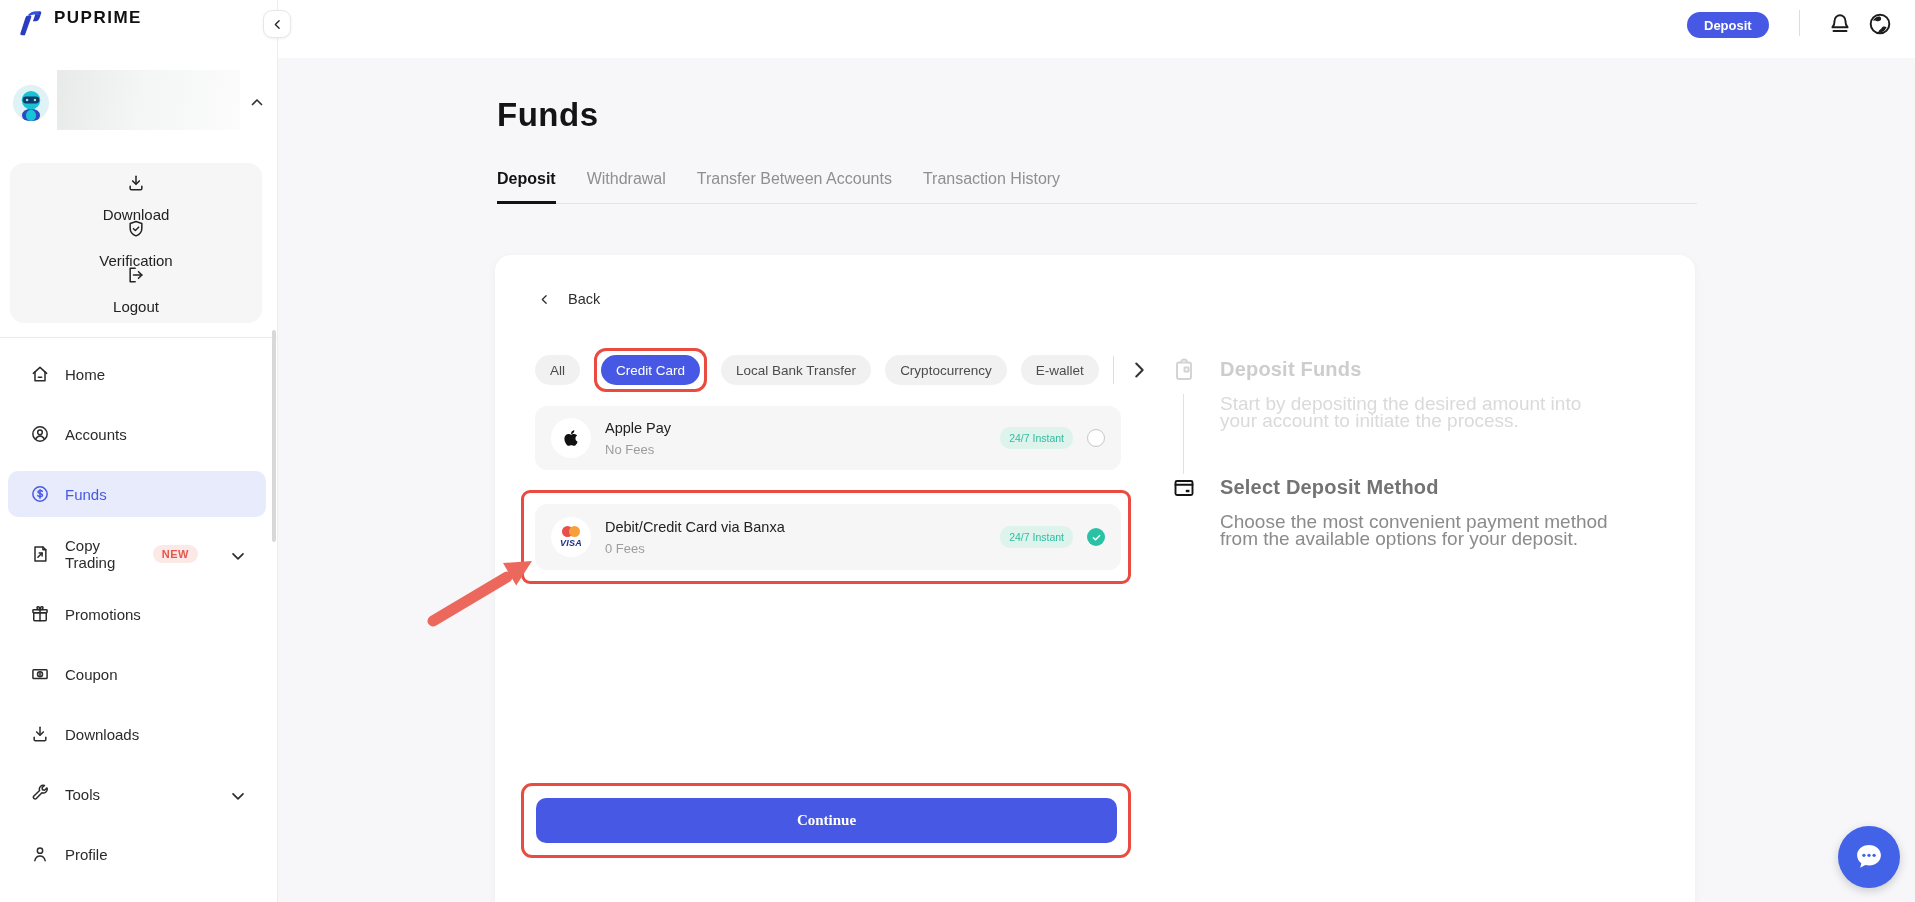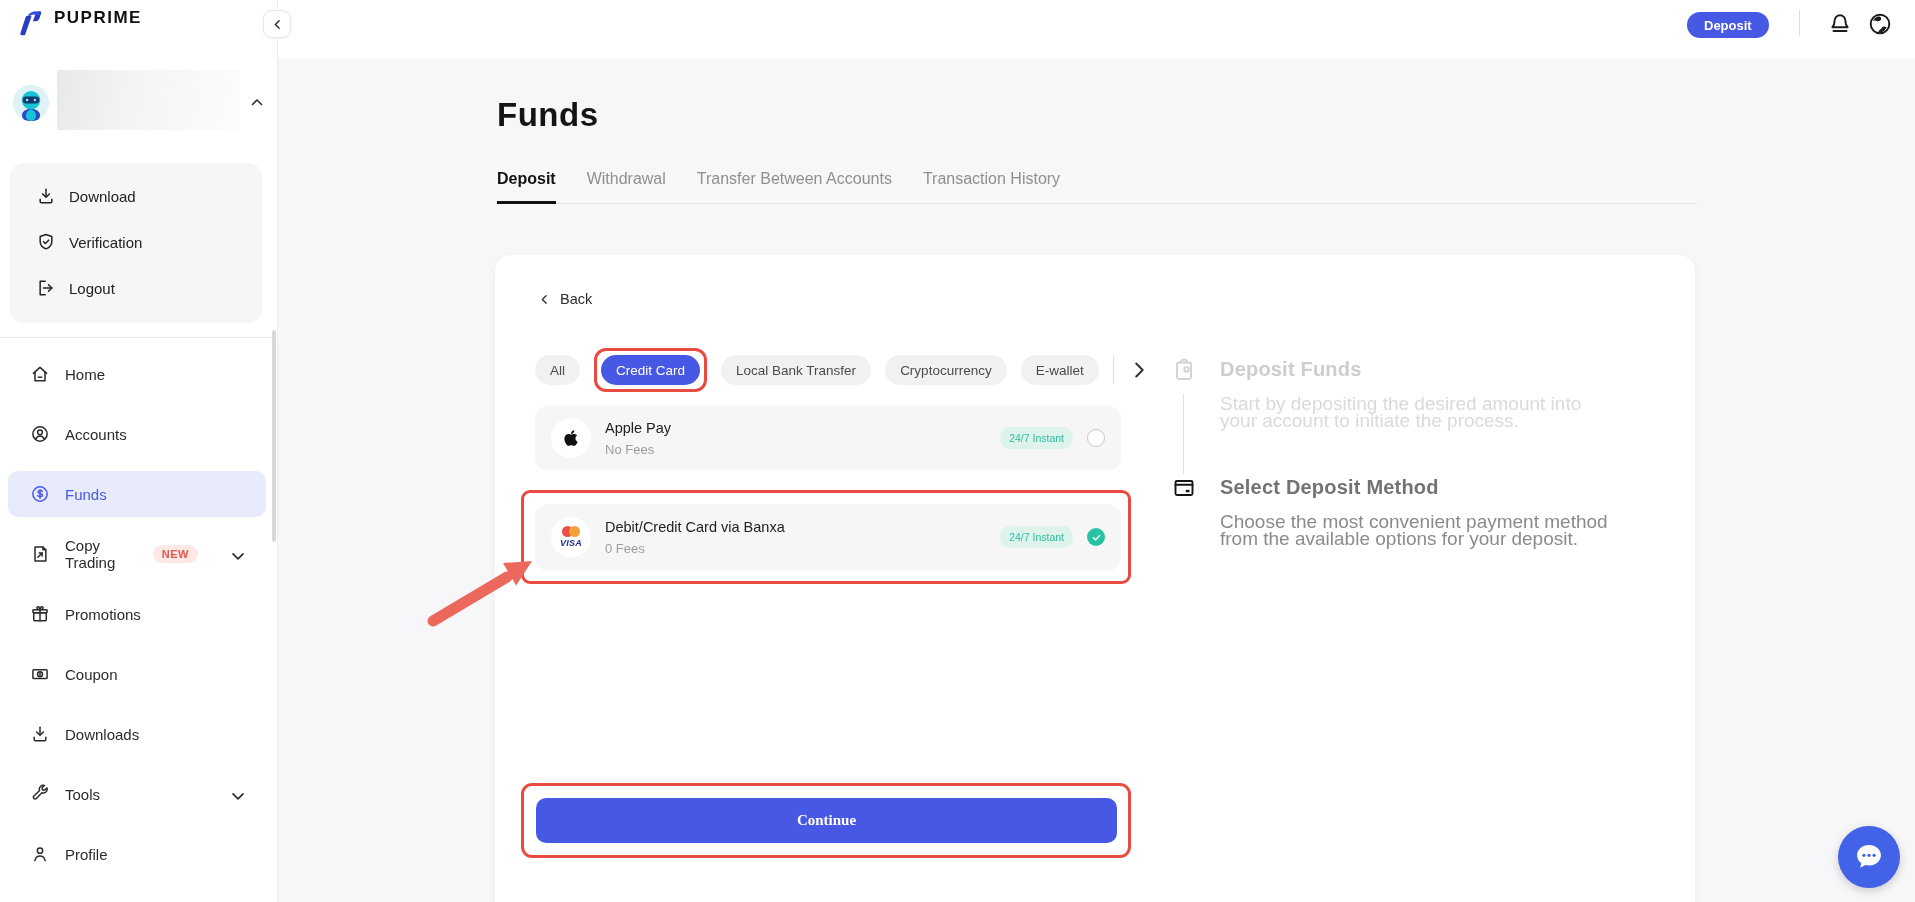--- a/index.html
+++ b/index.html
@@ -23,21 +23,21 @@
   .sidebar{position:absolute;left:0;top:0;width:278px;height:902px;background:#fff;border-right:1px solid #ececec;}
   .brand{position:absolute;left:16px;top:8px;display:flex;align-items:flex-start;gap:8px;cursor:pointer;}
   .brand-name{font-size:17px;font-weight:bold;letter-spacing:1.5px;color:#111;}
   .collapse-btn{position:absolute;left:263px;top:10px;width:28px;height:28px;border-radius:9px;background:#fff;
     border:1px solid #e7e7e7;box-shadow:0 1px 3px rgba(0,0,0,.06);display:flex;align-items:center;justify-content:center;cursor:pointer;z-index:5;}
   .profile-row{position:absolute;left:0;top:62px;width:278px;height:70px;cursor:pointer;}
   .avatar{position:absolute;left:13px;top:23px;width:36px;height:36px;border-radius:50%;background:#dff2f5;overflow:hidden;}
   .skeleton{position:absolute;left:57px;top:8px;width:183px;height:60px;background:linear-gradient(100deg,#e8eaea 0%,#f4f5f5 45%,#fcfcfc 100%);}
   .chev-up{position:absolute;left:248px;top:32px;width:18px;height:18px;color:#333;}
   .acct-menu{position:absolute;left:10px;top:163px;width:252px;height:160px;background:#f6f6f7;border-radius:14px;padding:10px 0;}
-  .acct-item{height:46px;display:flex;align-items:center;gap:13px;padding:0 26px;font-size:15px;color:#222;cursor:pointer;}
+  .acct-item{height:46px;display:flex;align-items:center;gap:13px;padding:0 26px;font-size:15px;color:#222;cursor:pointer;flex-direction:column;}
   .acct-item svg{width:20px;height:20px;color:#222;}
   .sb-divider{position:absolute;left:0;top:337px;width:278px;height:1px;background:#ececec;}
   .nav{position:absolute;left:8px;top:351px;width:258px;}
   .nav-item{height:46px;margin-bottom:14px;display:flex;align-items:center;gap:15px;padding:0 22px;font-size:15px;color:#2b2b2b;border-radius:10px;cursor:pointer;}
   .nav-item svg{width:20px;height:20px;color:#2b2b2b;flex:0 0 auto;}
   .nav-item.active{background:#e8ebfb;color:var(--blue);}
   .nav-item.active svg{color:var(--blue);}
   .nav-spacer{flex:1;}
   .new-badge{background:#fce8e6;color:#e4574b;font-size:11px;font-weight:bold;letter-spacing:.5px;padding:3px 9px;border-radius:10px;margin-left:-4px;}
   .nav-chev{width:16px !important;height:16px !important;color:#444;}
@@ -45,21 +45,21 @@
 
   
   .content{position:absolute;left:278px;top:58px;width:1637px;height:844px;background:var(--bg-gray);}
   .page-title{position:absolute;left:219px;top:38px;font-size:33px;font-weight:bold;color:#141414;letter-spacing:.5px;}
   .tabs{position:absolute;left:219px;top:112px;width:1200px;display:flex;gap:31px;border-bottom:1px solid #e4e4e4;padding-bottom:0;}
   .tab{font-size:16px;color:#8f8f8f;padding-bottom:15px;cursor:pointer;position:relative;}
   .tab.active{color:#121212;font-weight:bold;}
   .tab.active::after{content:"";position:absolute;left:0;right:0;bottom:-1px;height:3px;background:#121212;}
 
   .card{position:absolute;left:217px;top:197px;width:1200px;height:700px;background:#fff;border-radius:16px;box-shadow:0 2px 10px rgba(0,0,0,.04);}
-  .back{position:absolute;left:43px;top:36px;display:flex;align-items:center;gap:9px;font-size:14.5px;color:#2e2e2e;cursor:pointer;}
+  .back{position:absolute;left:43px;top:36px;display:flex;align-items:center;gap:17px;font-size:14.5px;color:#2e2e2e;cursor:pointer;}
   .back svg{width:13px;height:13px;color:#2e2e2e;}
 
   .chips{position:absolute;left:40px;top:90px;height:50px;display:flex;align-items:center;gap:14px;}
   .chip{height:30px;padding:0 15px;border-radius:16px;background:var(--chip-gray);color:#4c4c4c;font-size:13.5px;display:flex;align-items:center;cursor:pointer;white-space:nowrap;}
   .chip.active{background:var(--blue);color:#fff;}
   .chip-annot{border:3px solid var(--red);border-radius:12px;padding:4px;display:flex;}
   .chips-divider{width:1px;height:28px;background:#ddd;}
   .chips-more{width:22px;height:22px;color:#333;cursor:pointer;}
 
   .method-row{position:absolute;left:40px;width:586px;background:var(--row-gray);border-radius:12px;display:flex;align-items:center;padding:0 16px;cursor:pointer;}

